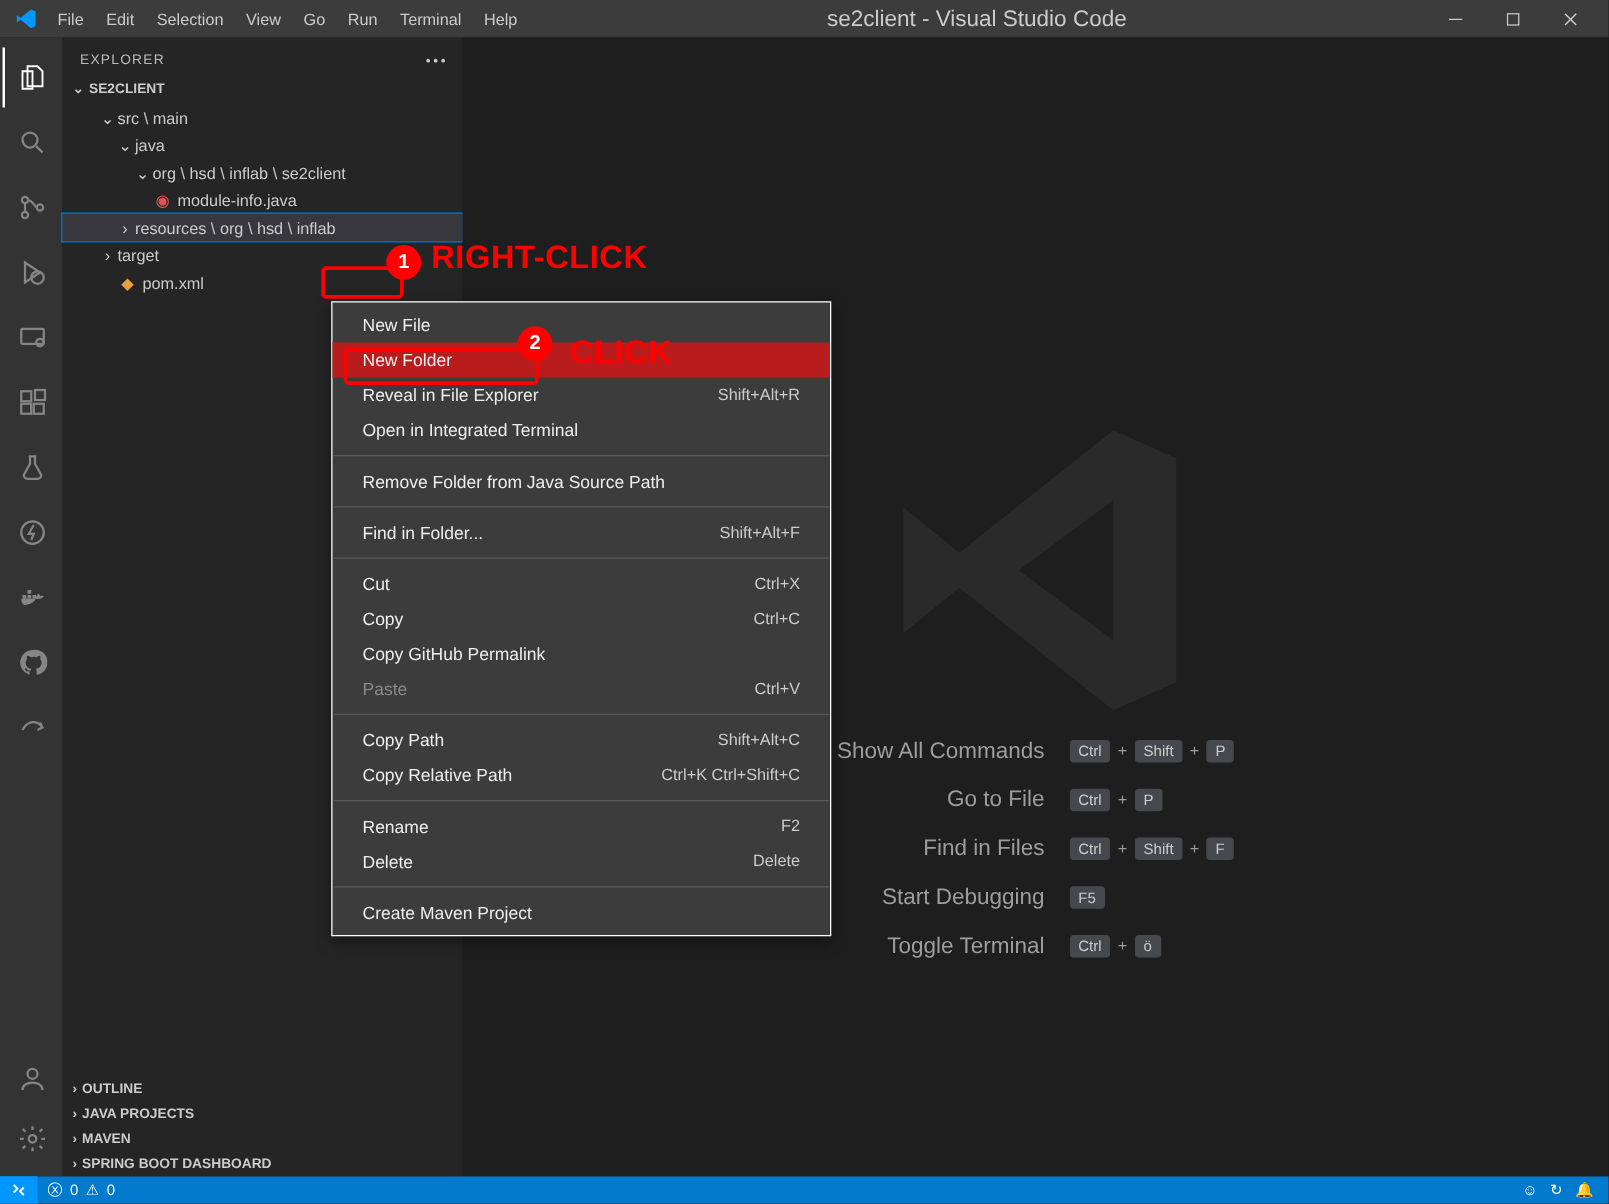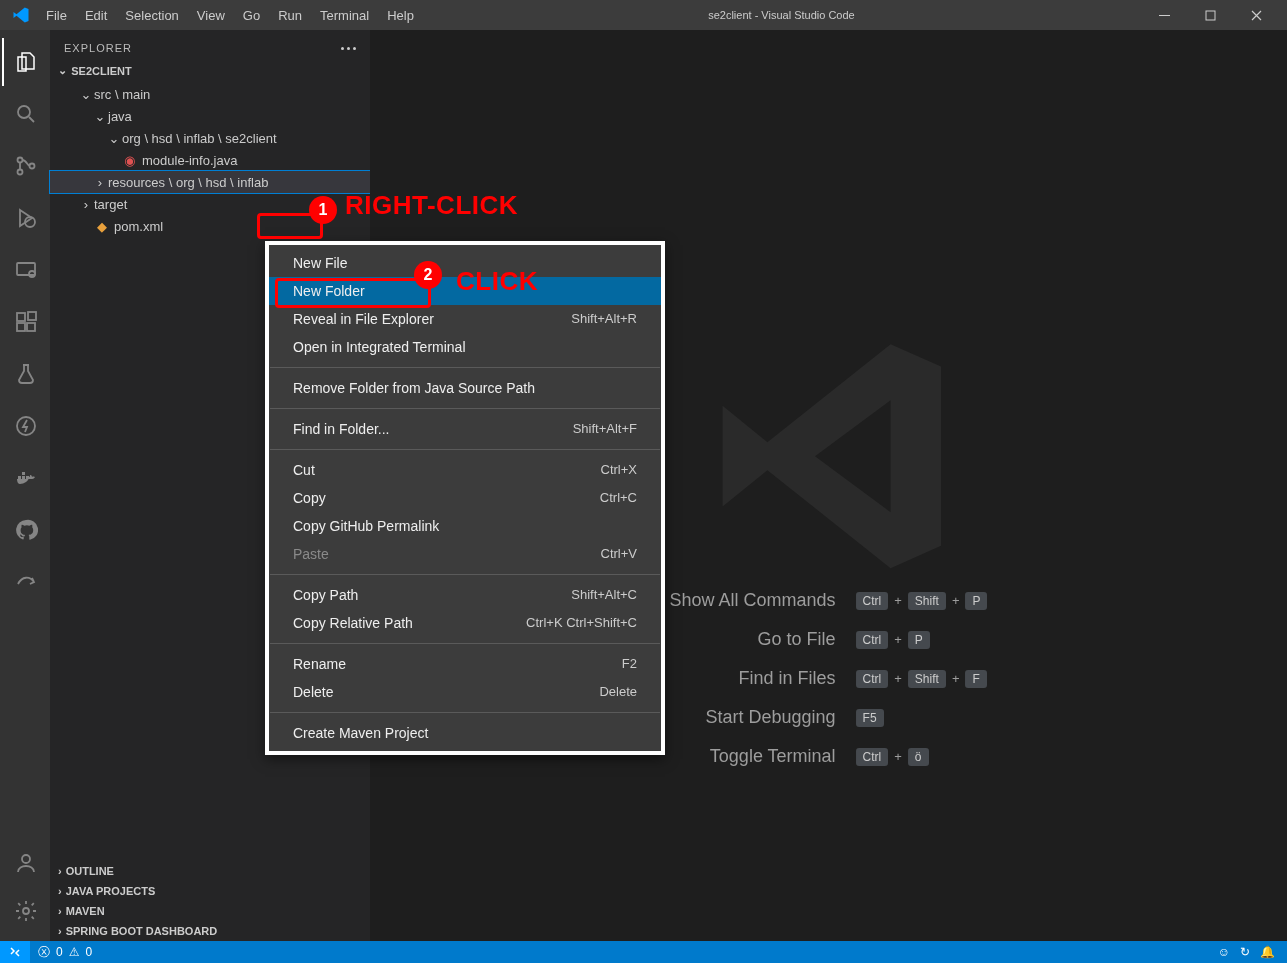--- a/index.html
+++ b/index.html
@@ -3,21 +3,21 @@
 <meta charset="utf-8">
 <style>
 * { margin: 0; padding: 0; box-sizing: border-box; font-family: "Segoe UI", sans-serif; }
 body { width: 1287px; height: 963px; background: #1e1e1e; color: #cccccc; overflow: hidden; position: relative; font-size: 13px; }
 
 
 .titlebar { height: 30px; background: #3c3c3c; display: flex; align-items: center; padding: 0 8px; }
 .titlebar .logo { width: 18px; height: 18px; margin: 0 8px 0 4px; }
 .titlebar .menu { display: flex; gap: 2px; }
 .titlebar .menu span { padding: 4px 8px; cursor: pointer; font-size: 13px; }
-.titlebar .title { flex: 1; text-align: center; color: #cccccc; font-size: 11px; }
+.titlebar .title { flex: 1; text-align: center; color: #cccccc; font-size: 18px; }
 .titlebar .winctrl { display: flex; gap: 0; }
 .titlebar .winctrl .btn { width: 46px; height: 30px; display: flex; align-items: center; justify-content: center; cursor: pointer; }
 
 
 .main { display: flex; height: calc(100% - 30px - 22px); }
 .activitybar { width: 50px; background: #333333; display: flex; flex-direction: column; align-items: center; padding-top: 8px; gap: 4px; border-left: 2px solid transparent; }
 .activitybar .icon { width: 48px; height: 48px; display: flex; align-items: center; justify-content: center; color: #858585; cursor: pointer; position: relative; }
 .activitybar .icon.active { color: #ffffff; }
 .activitybar .icon.active::before { content: ""; position: absolute; left: 0; top: 0; bottom: 0; width: 2px; background: #ffffff; }
 .activitybar .bottom-icons { margin-top: auto; margin-bottom: 6px; display: flex; flex-direction: column; }
@@ -43,23 +43,23 @@
 .shortcuts { position: absolute; left: 50%; top: 560px; transform: translateX(-50%); display: grid; grid-template-columns: auto auto; column-gap: 20px; row-gap: 18px; align-items: center; }
 .shortcuts .label { color: #9d9d9d; font-size: 18px; text-align: right; }
 .shortcuts .keys { display: flex; gap: 6px; align-items: center; color: #9d9d9d; font-size: 13px; }
 .shortcuts .key { background: #45494e; color: #cccccc; padding: 2px 7px; border-radius: 3px; font-size: 12px; }
 
 .statusbar { height: 22px; background: #007acc; display: flex; align-items: center; color: #ffffff; font-size: 12px; }
 .statusbar .remote { background: #0098ff; height: 100%; display: flex; align-items: center; padding: 0 8px; }
 .statusbar .stats { padding: 0 8px; display: flex; gap: 6px; align-items: center; }
 .statusbar .right { margin-left: auto; display: flex; gap: 10px; padding-right: 12px; }
 
-.context-menu { position: absolute; left: 265px; top: 241px; width: 400px; background: #3c3c3c; border: 4px solid #ffffff; box-shadow: 0 4px 12px rgba(0,0,0,0.5); padding: 4px 0; z-index: 50; }
+.context-menu { position: absolute; left: 265px; top: 241px; width: 400px; background: #3c3c3c; border: 1px solid #ffffff; box-shadow: 0 4px 12px rgba(0,0,0,0.5); padding: 4px 0; z-index: 50; }
 .context-menu .item { display: flex; justify-content: space-between; padding: 6px 24px; font-size: 14px; color: #eeeeee; cursor: pointer; }
-.context-menu .item.hl { background: #0369a1; }
+.context-menu .item.hl { background: #b91c1c; }
 .context-menu .item.disabled { color: #8a8a8a; cursor: default; }
 .context-menu .divider { height: 1px; background: #5a5a5a; margin: 6px 1px; }
 .context-menu .shortcut { color: #cccccc; font-size: 13px; }
 
 .three-dots { display: inline-flex; gap: 3px; }
 .three-dots span { width: 3px; height: 3px; background: #cccccc; border-radius: 50%; }
 
 
 .anno-box { position: absolute; border: 3px solid #ff0000; border-radius: 4px; pointer-events: none; z-index: 100; }
 .anno-circle { position: absolute; width: 28px; height: 28px; background: #ff0000; border-radius: 50%; color: #fff; font-weight: bold; display: flex; align-items: center; justify-content: center; font-size: 16px; z-index: 101; pointer-events: none; }

